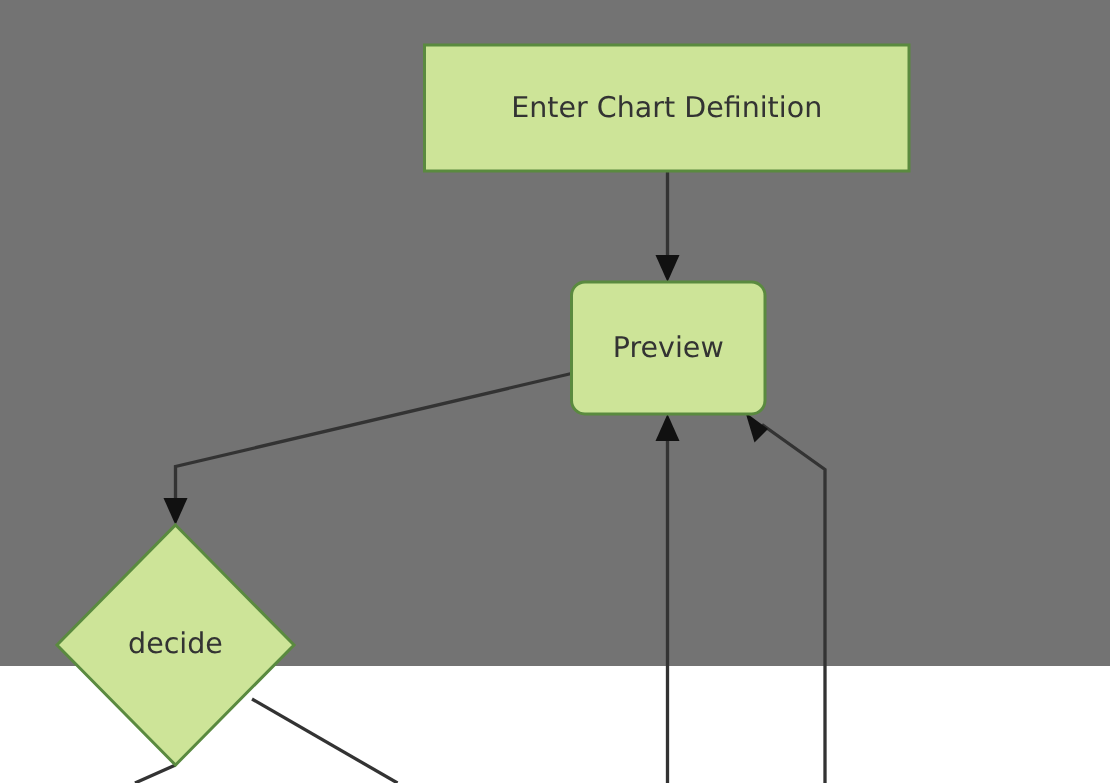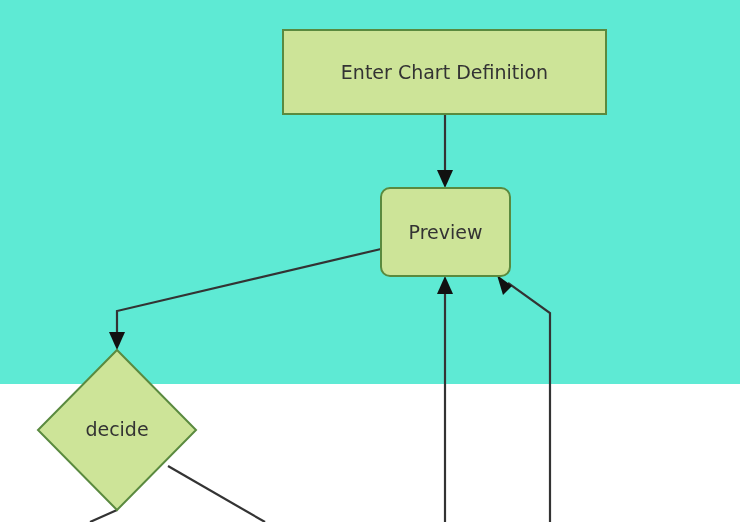--- a/index.html
+++ b/index.html
@@ -9,22 +9,22 @@
   }
   body {
     width: 740px;
     height: 522px;
     overflow: hidden;
     font-family: "DejaVu Sans", "Liberation Sans", sans-serif;
   }
   #canvas {
     position: relative;
     width: 740px;
-    height: 384px;
-    background: #5eead4;
+    height: 444px;
+    background: #737373;
   }
   #flow-svg {
     position: absolute;
     top: 0;
     left: 0;
     width: 740px;
     height: 522px;
   }
   .node-label {
     font-family: "DejaVu Sans", "Liberation Sans", sans-serif;

